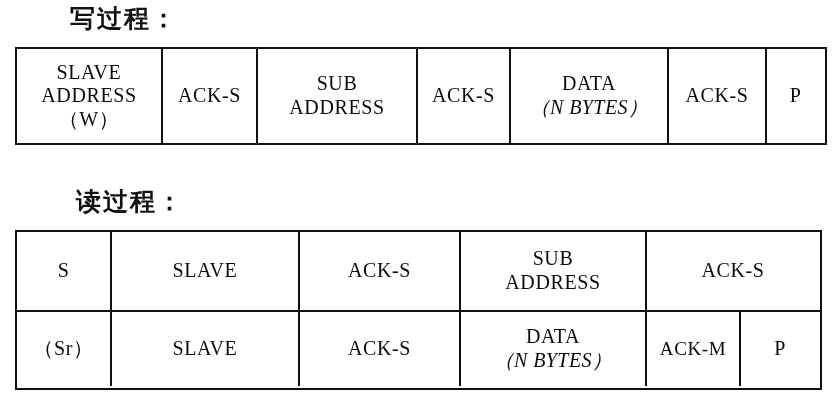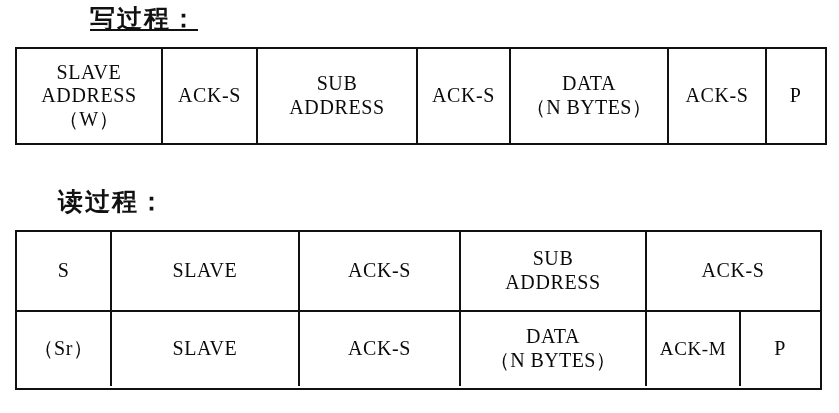--- a/index.html
+++ b/index.html
@@ -18,22 +18,22 @@
 
   .heading {
     position: absolute;
     font-family: "DejaVu Sans", "Liberation Sans", sans-serif;
     font-size: 25px;
     font-weight: 600;
     letter-spacing: 2px;
     color: #111;
     white-space: nowrap;
   }
-  #write-heading { left: 90px; top: 2px; text-decoration: underline; }
-  #read-heading  { left: 58px; top: 185px; font-family: Liberation Serif, serif; }
+  #write-heading { left: 70px; top: 2px; }
+  #read-heading  { left: 76px; top: 185px; font-family: Liberation Serif, serif; }
 
   .frame-table {
     position: absolute;
     border: 2.5px solid #111;
     box-sizing: border-box;
     background: #fff;
   }
 
   
   #write-table {
@@ -69,21 +69,21 @@
     text-align: center;
     line-height: 1.18;
     font-size: 20px;
     letter-spacing: 0.6px;
     padding: 0 2px;
     overflow: hidden;
     white-space: nowrap;
   }
   .cell:last-child { border-right: none; }
   .cell .ln { display: block; }
-  .cell .ln.small { letter-spacing: 0.4px; }
+  .cell .ln.small { letter-spacing: 0.4px; font-style: italic; }
 
   
   #write-table .c1 { width: 146px; }
   #write-table .c2 { width: 95px; }
   #write-table .c3 { width: 160px; }
   #write-table .c4 { width: 93px; }
   #write-table .c5 { width: 158px; }
   #write-table .c6 { width: 98px; }
   #write-table .c7 { width: 57px; }
 

